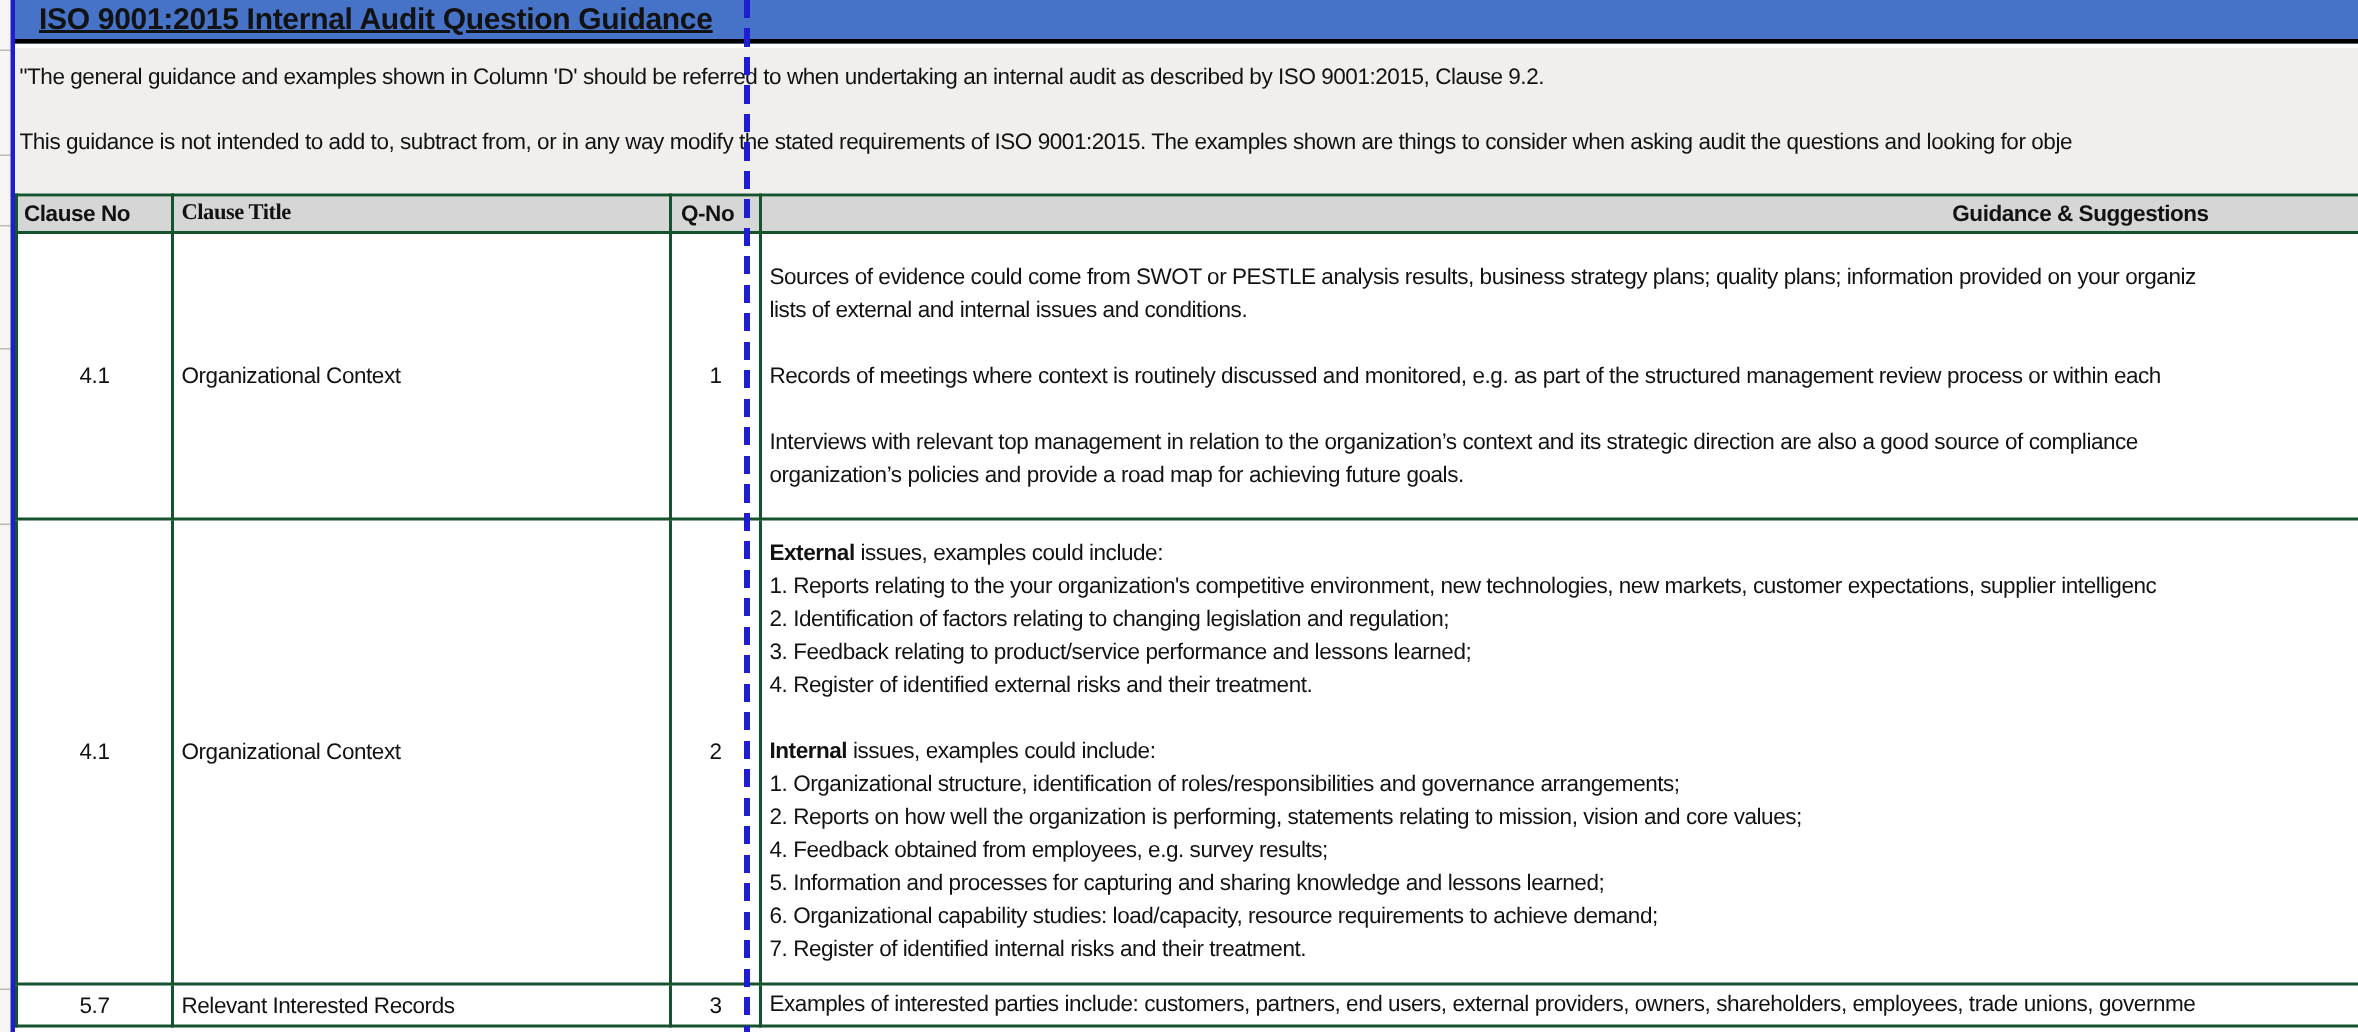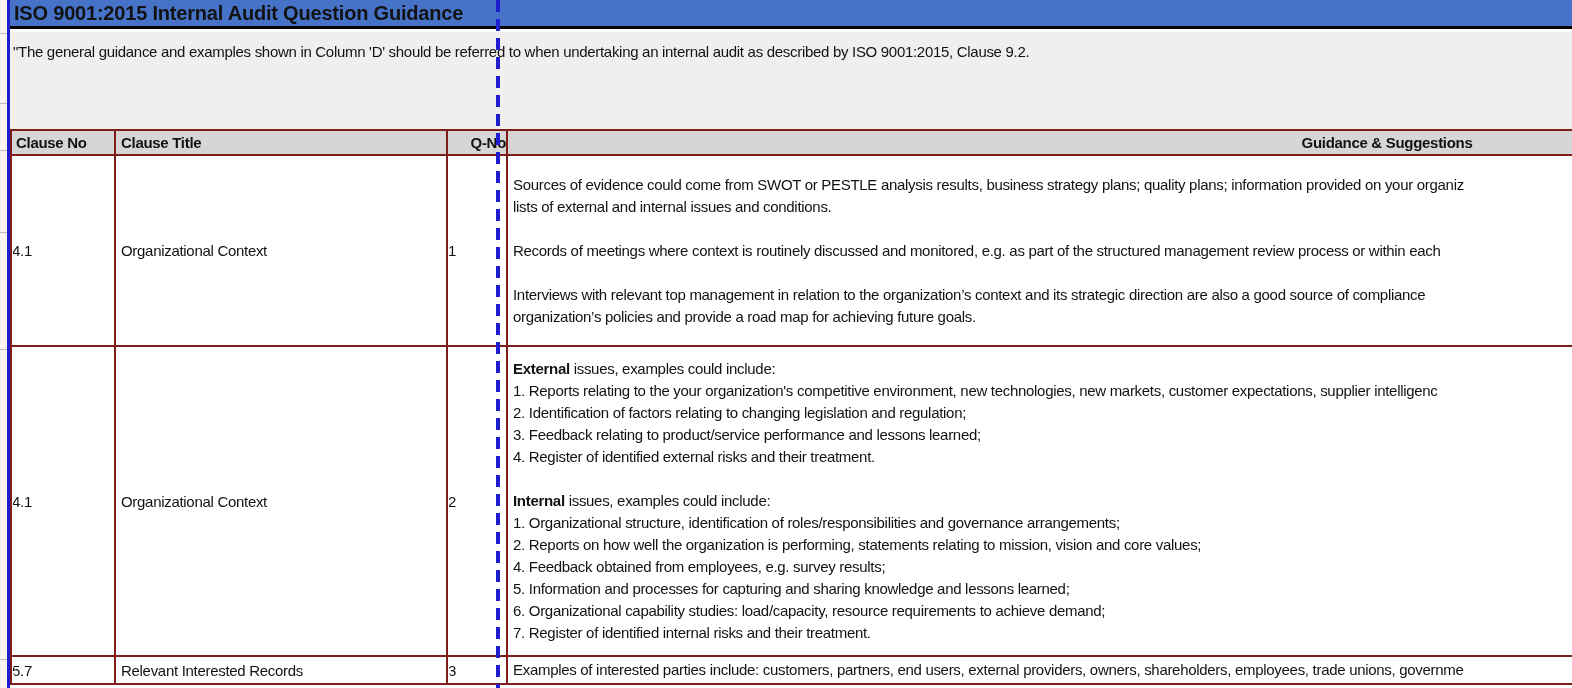--- a/index.html
+++ b/index.html
@@ -20,41 +20,41 @@
 
   
   .pb-line-solid{position:absolute;left:7px;top:0;width:3px;height:688px;background:var(--pb-blue);z-index:6;}
 
   
   .pb-line-dashed{position:absolute;left:496px;top:0;width:4px;height:688px;z-index:6;
     background:repeating-linear-gradient(to bottom,var(--pb-blue) 0px,var(--pb-blue) 12px,transparent 12px,transparent 19px);}
 
   .title-bar{position:absolute;left:10px;top:0;width:1562px;height:29px;background:var(--title-bar);
     border-bottom:3px solid #000;z-index:2;display:flex;align-items:center;}
-  .title-text{font-weight:bold;font-size:20px;letter-spacing:-0.2px;padding-left:4px;white-space:nowrap;}
+  .title-text{font-weight:bold;font-size:20px;letter-spacing:-0.2px;padding-left:16px;white-space:nowrap;text-decoration:underline;}
 
   .intro{position:absolute;left:10px;top:32px;width:1562px;height:97px;background:var(--intro-bg);z-index:2;}
   .intro-p{position:absolute;left:3px;font-size:15px;letter-spacing:-0.3px;white-space:nowrap;}
   .intro-p.p1{top:11px;}
   .intro-p.p2{top:54px;}
 
   table.audit-table{position:absolute;left:10px;top:129px;width:2256px;z-index:2;
     border-collapse:collapse;table-layout:fixed;background:#fff;}
-  .audit-table th,.audit-table td{border:2px solid #7f1d1d;font-size:15px;letter-spacing:-0.3px;
+  .audit-table th,.audit-table td{border:2px solid #14532d;font-size:15px;letter-spacing:-0.3px;
     vertical-align:middle;overflow:hidden;}
   .audit-table thead tr{height:25px;}
   .audit-table th{background:var(--header-row);font-weight:bold;text-align:left;}
   th.c-no{padding-left:4px;}
-  th.c-title{padding-left:5px;}
-  th.c-qno{padding-left:6px;text-align:right;}
+  th.c-title{padding-left:5px;font-family:Liberation Serif, serif;}
+  th.c-qno{padding-left:6px;}
   th.c-guid{text-align:center;}
   tbody tr:nth-child(1){height:191px;}
   tbody tr:nth-child(2){height:310px;}
   tbody tr:nth-child(3){height:25px;}
-  td.c-no,td.c-qno{text-align:left;border-radius:19px;}
+  td.c-no,td.c-qno{text-align:center;border-radius:19px;}
   td.c-title{padding-left:5px;}
   td.c-guid{padding:2px 4px 2px 5px;white-space:pre;line-height:22px;}
   td.c-guid b{font-weight:bold;text-align:center;}
 </style>
 </head>
 <body>
 
 <div class="left-strip">
   <div class="tick" style="top:33px"></div>
   <div class="tick" style="top:103px"></div>
@@ -63,20 +63,21 @@
   <div class="tick" style="top:349px"></div>
   <div class="tick" style="top:659px"></div>
 </div>
 
 <div class="title-bar">
   <span class="title-text">ISO 9001:2015 Internal Audit Question Guidance</span>
 </div>
 
 <div class="intro">
   <div class="intro-p p1">"The general guidance and examples shown in Column 'D' should be referred to when undertaking an internal audit as described by ISO 9001:2015, Clause 9.2.</div>
+  <div class="intro-p p2">This guidance is not intended to add to, subtract from, or in any way modify the stated requirements of ISO 9001:2015. The examples shown are things to consider when asking audit the questions and looking for obje</div>
 </div>
 
 <table class="audit-table">
   <colgroup>
     <col style="width:104px">
       <col style="width:332px">
       <col style="width:60px">
       <col style="width:1760px">
   </colgroup>
   <thead>

